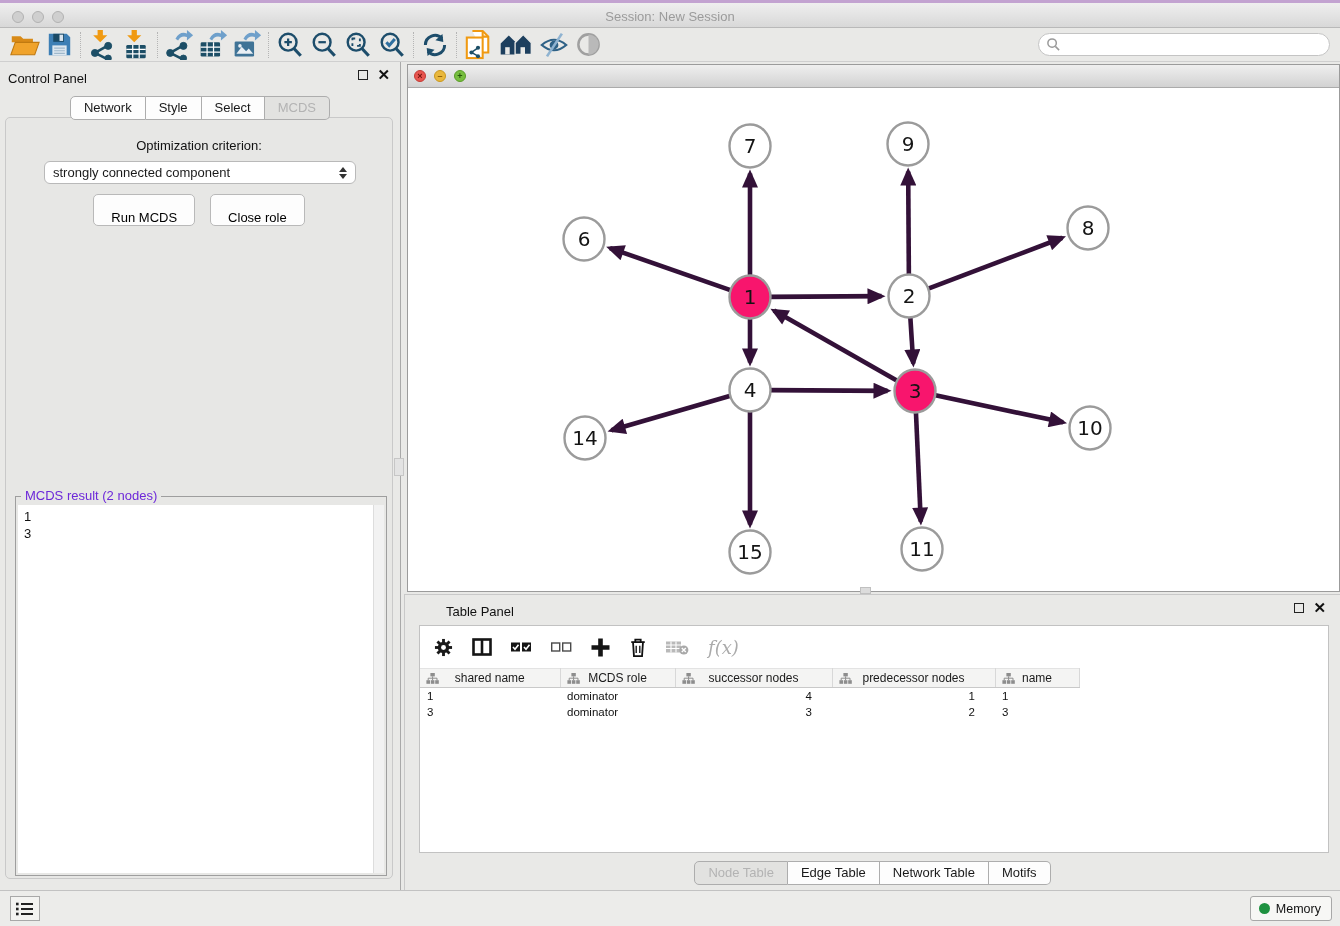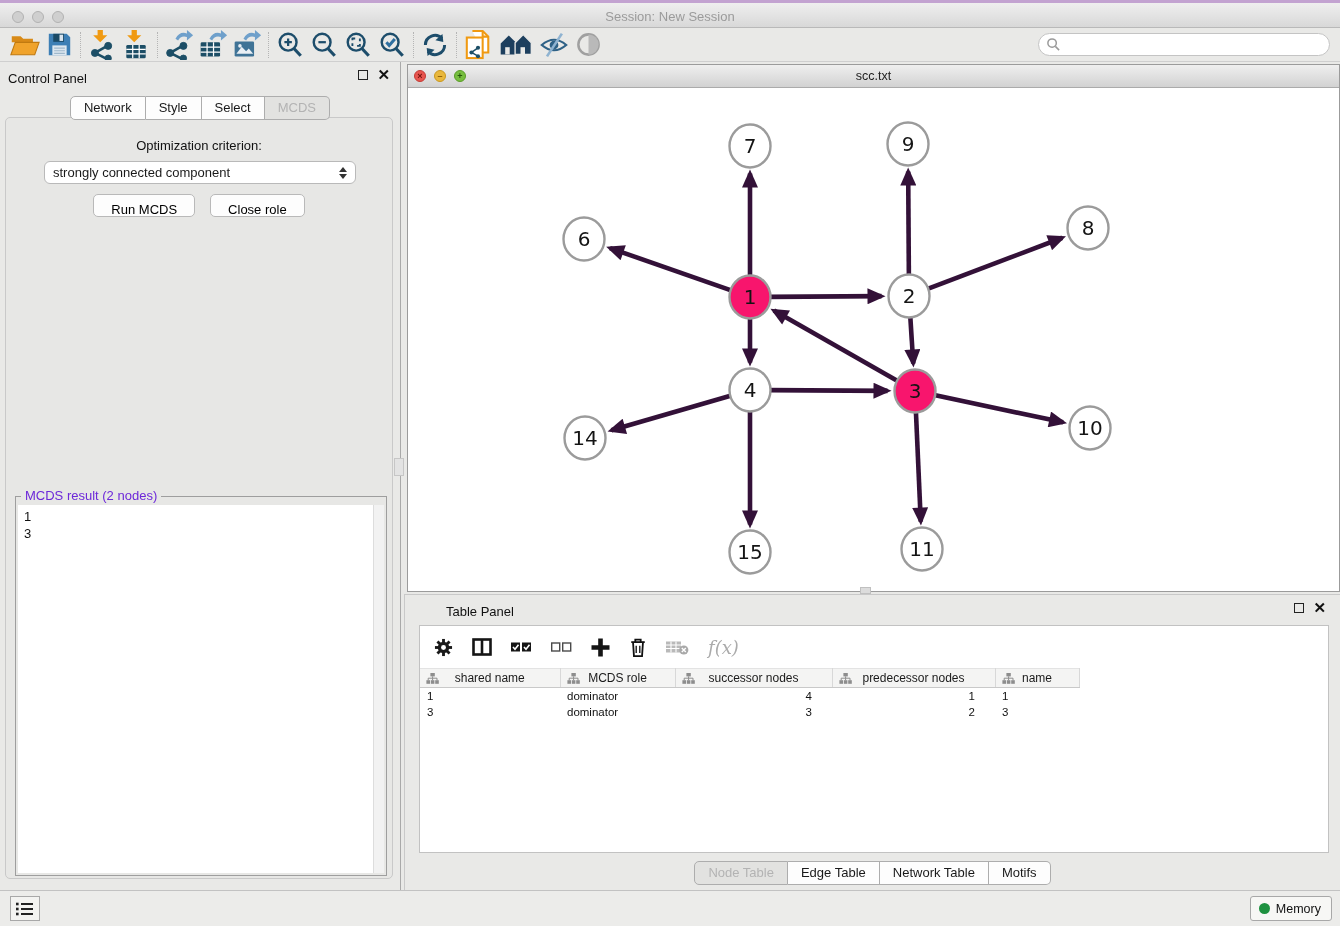--- a/index.html
+++ b/index.html
@@ -64,21 +64,21 @@
     display:flex; align-items:center; padding:0 8px; font-size:13px;
   }
   .dropdown .dd-value{ flex:1; }
   .dd-stepper{ display:flex; flex-direction:column; gap:2px; align-items:center; }
   .dd-stepper i{ width:0; height:0; border-left:4px solid transparent; border-right:4px solid transparent; display:block; }
   .dd-up{ border-bottom:5px solid #333; }
   .dd-down{ border-top:5px solid #333; }
   .btn-row{ position:absolute; top:76px; left:0; right:0; display:flex; justify-content:center; gap:15px; }
   .btn{
     background:#FDFDFD; border:1px solid #B9B9B9; border-radius:5px;
-    font-size:13px; padding:7px 17px; height:23px; line-height:15px;
+    font-size:13px; padding:15px 17px; height:23px; line-height:15px;
   }
   .mcds-fieldset{
     position:absolute; left:9px; top:378px; width:372px; height:380px;
     border:1px solid #9E9E9E;
   }
   .mcds-legend{
     position:absolute; top:-9px; left:5px; background:#E7E7E5; padding:0 4px;
     font-size:13px; color:#6d28d9;
   }
   .mcds-inner{
@@ -354,21 +354,20 @@
   </div>
 </div>
 
 <div class="network-window">
   <div class="nw-titlebar">
     <div class="nw-traffic">
       <span class="nwl red">×</span>
       <span class="nwl yellow">–</span>
       <span class="nwl green">+</span>
     </div>
-    <div class="nw-title">scc.txt</div>
   </div>
   <div class="nw-canvas">
     <svg id="graph-svg" width="931" height="503" viewBox="0 0 931 503">
       <defs>
         <marker id="arrowhead" markerUnits="userSpaceOnUse" markerWidth="19" markerHeight="16" viewBox="0 0 18 16" refX="14" refY="8" orient="auto">
           <path id="arrowhead-path" d="M0,0 L18,8 L0,16 Z" fill="#331138"></path>
         </marker>
       </defs>
       <g id="graph-edges">
           <line x1="342" y1="190.5" x2="342" y2="85.5" stroke="#331138" stroke-width="4.6" marker-end="url(#arrowhead)"></line>

